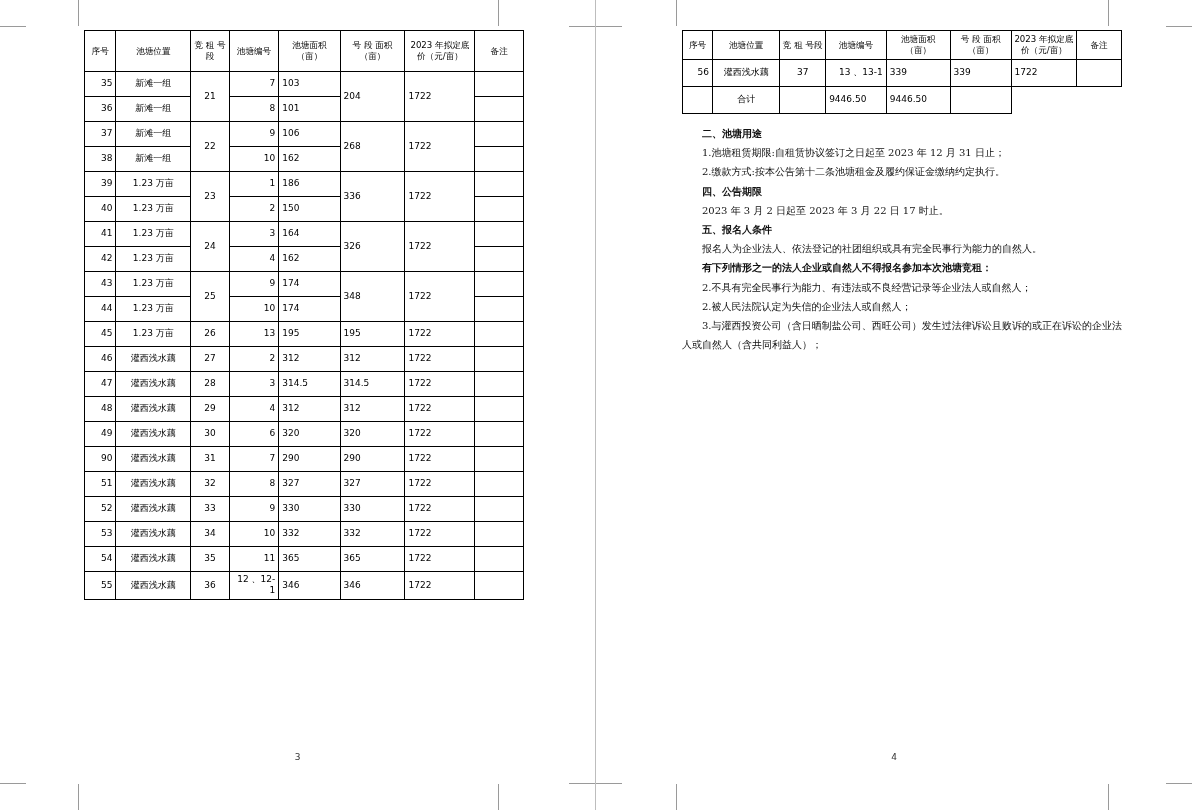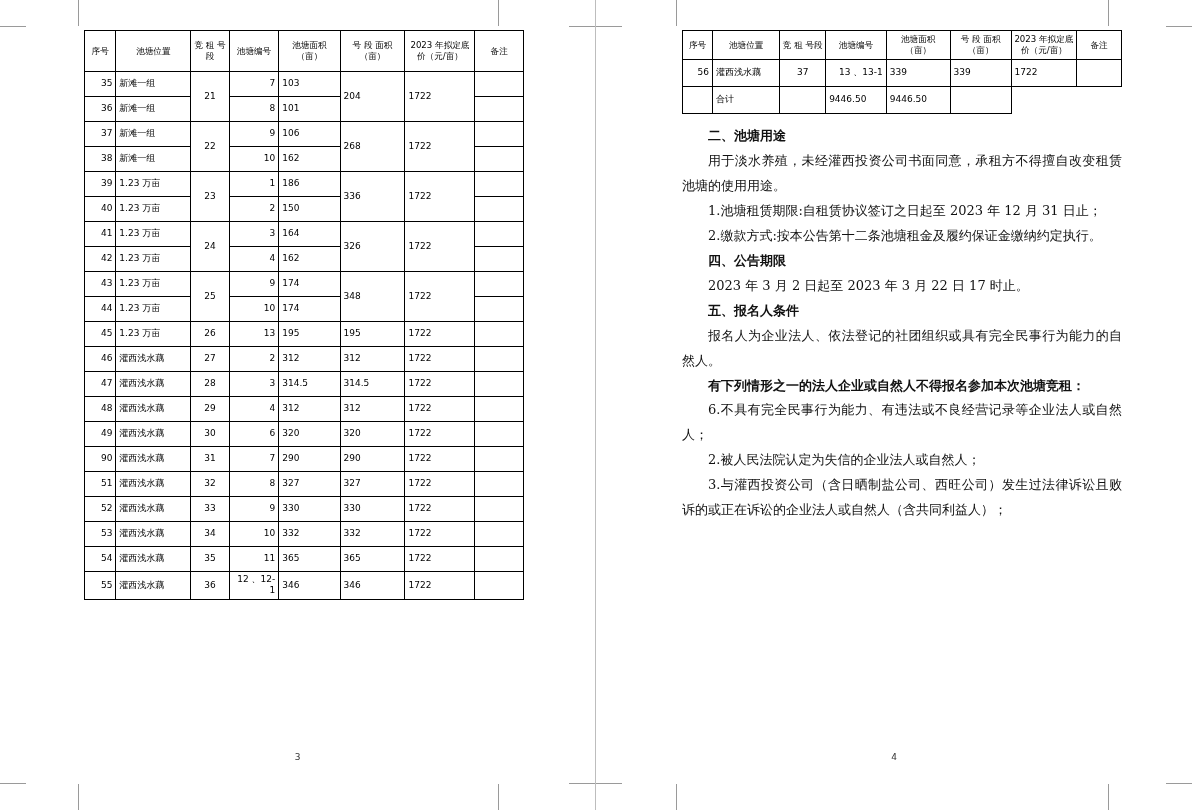--- a/index.html
+++ b/index.html
@@ -60,21 +60,21 @@
     line-height: 1.25;
     font-weight: normal;
   }
   table.pondtable thead td {
     text-align: center;
     font-size: 8.6px;
     padding: 3px 2px;
     height: 34px;
   }
   .c-no { width: 26px; text-align: right; padding-left: 4px; }
-  .c-loc { width: 74px; text-align: left; padding-left: 6px; }
+  .c-loc { width: 74px; text-align: center; padding-left: 6px; }
   .c-seg { width: 34px; text-align: center; }
   .c-code { width: 46px; text-align: right; padding-left: 6px; }
   .c-area { width: 58px; text-align: left; padding-left: 6px; }
   .c-segarea { width: 62px; text-align: left; padding-left: 6px; }
   .c-price { width: 68px; text-align: left; padding-left: 6px; }
   .c-note { width: 46px; }
 
   .rowcell { height: 20px; }
   .page.right table.pondtable td { height: 22px; }
 
@@ -84,21 +84,21 @@
     width: 100%;
     text-align: center;
     font-family: "DejaVu Sans", "Liberation Sans", sans-serif;
     font-size: 9px;
     color: #333;
   }
 
   .body-text {
     margin-top: 10px;
     font-family: "DejaVu Serif", "Liberation Serif", serif;
-    font-size: 13px;
+    font-size: 10px;
     line-height: 1.92;
     color: #111;
     width: 440px;
     text-align: justify;
   }
   .body-text p { margin: 0; }
   .body-text p.indent { text-indent: 2em; }
   .body-text p.head { font-weight: bold; text-indent: 2em; }
   .body-text p.bold { font-weight: bold; text-indent: 2em; }
 </style>
@@ -375,29 +375,28 @@
               <td class="c-code rowcell"></td>
               <td class="c-area rowcell">9446.50</td>
               <td class="c-segarea rowcell">9446.50</td>
               <td class="c-note rowcell"></td>
             </tr>
           </tbody>
       </table>
 
       <div class="body-text">
         <p class="head">二、池塘用途</p>
-        <p class="indent">用于淡水养殖，未经灌西投资公司书面同意，承租方不得擅自改变租赁池塘的使用用途。</p>
         <p class="indent">1.池塘租赁期限:自租赁协议签订之日起至 2023 年 12 月 31 日止；</p>
         <p class="indent">2.缴款方式:按本公告第十二条池塘租金及履约保证金缴纳约定执行。</p>
         <p class="head">四、公告期限</p>
         <p class="indent">2023 年 3 月 2 日起至 2023 年 3 月 22 日 17 时止。</p>
         <p class="head">五、报名人条件</p>
         <p class="indent">报名人为企业法人、依法登记的社团组织或具有完全民事行为能力的自然人。</p>
         <p class="bold">有下列情形之一的法人企业或自然人不得报名参加本次池塘竞租：</p>
-        <p class="indent">6.不具有完全民事行为能力、有违法或不良经营记录等企业法人或自然人；</p>
+        <p class="indent">2.不具有完全民事行为能力、有违法或不良经营记录等企业法人或自然人；</p>
         <p class="indent">2.被人民法院认定为失信的企业法人或自然人；</p>
         <p class="indent">3.与灌西投资公司（含日晒制盐公司、西旺公司）发生过法律诉讼且败诉的或正在诉讼的企业法人或自然人（含共同利益人）；</p>
       </div>
     </div>
 
     <div class="pagenum">4</div>
   </div>
 
 </div>
 

